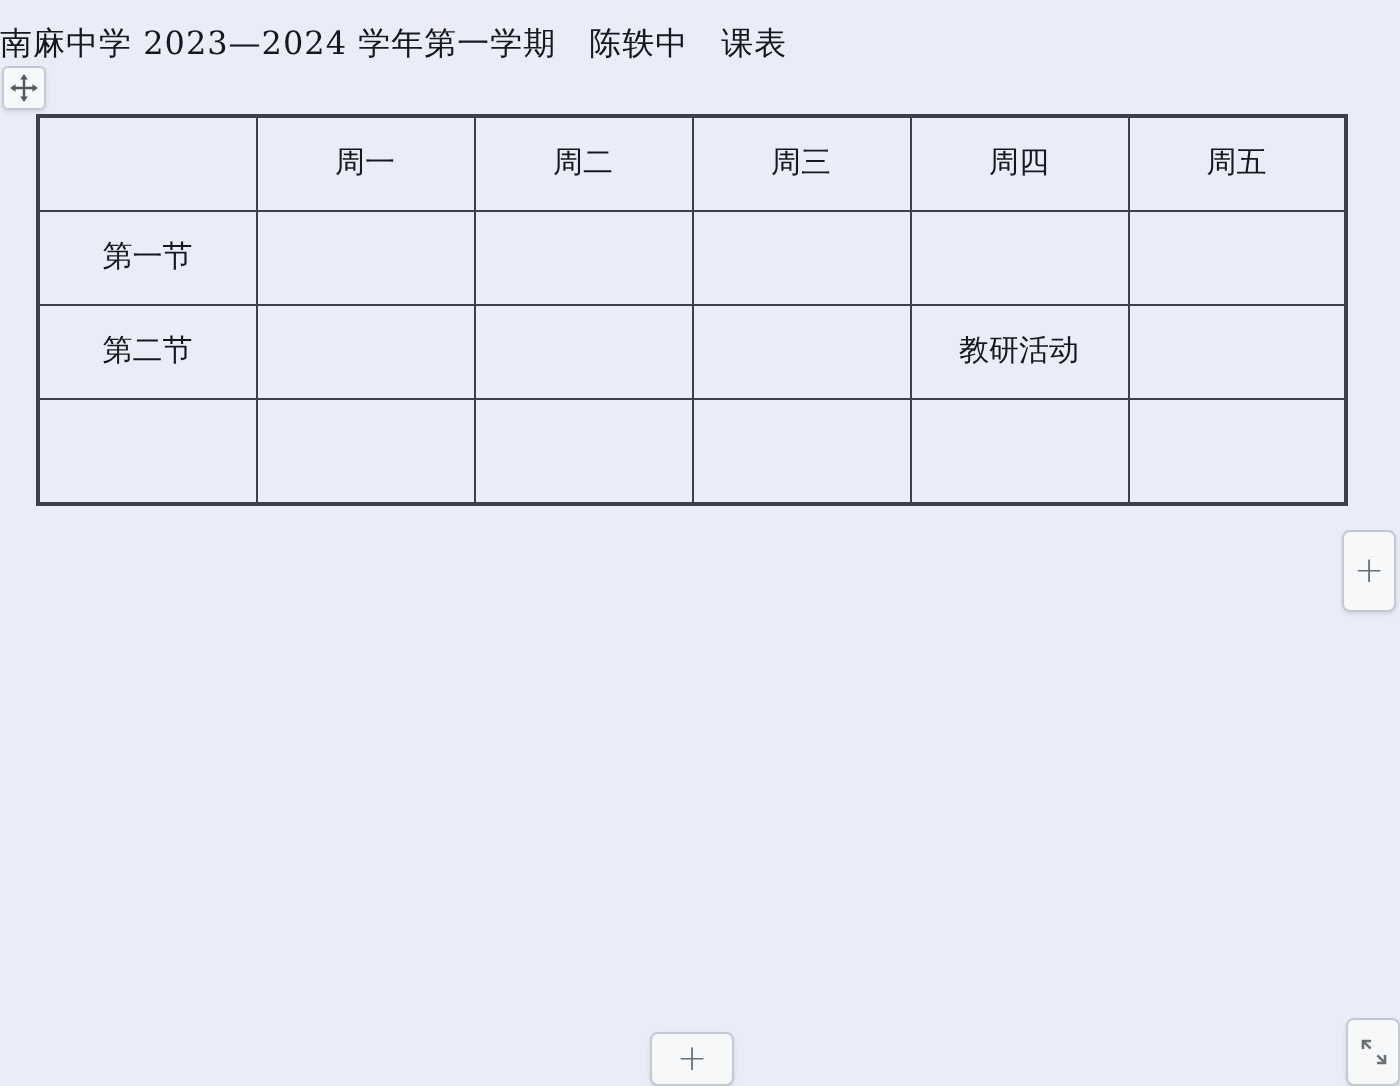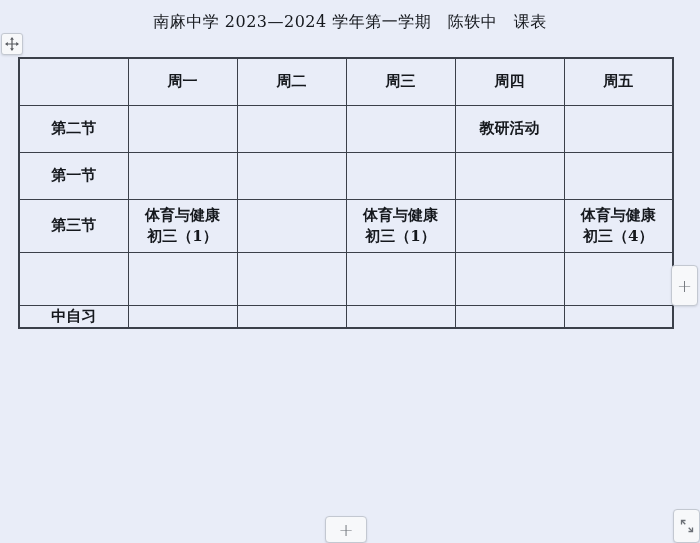--- a/index.html
+++ b/index.html
@@ -4,36 +4,36 @@
 <style>
   html,body{margin:0;padding:0;}
   body{
     width:700px;height:543px;overflow:hidden;position:relative;
     background:#e9edf8;
     font-family:"DejaVu Serif","Liberation Serif",serif;
     color:#15181d;
   }
   .doc-title{
     position:absolute;top:12px;left:0;width:700px;
-    text-align:center;font-size:16px;letter-spacing:.5px;
+    text-align:left;font-size:16px;letter-spacing:.5px;
     white-space:pre;
   }
   
   table.timetable{
     position:absolute;left:18px;top:57px;
     border-collapse:collapse;table-layout:fixed;
     border:2px solid #3b404a;
     font-size:15px;
   }
   table.timetable col{width:109px;}
   table.timetable th,
   table.timetable td{
     border:1px solid #3b404a;
     text-align:center;vertical-align:middle;
-    font-weight:bold;padding:0 2px;
+    font-weight:normal;padding:0 2px;
     white-space:pre-line;line-height:21px;
     overflow:hidden;
   }
   table.timetable thead tr{height:47px;}
   table.timetable tbody tr:nth-child(1),
   table.timetable tbody tr:nth-child(2),
   table.timetable tbody tr:nth-child(6),
   table.timetable tbody tr:nth-child(8){height:47px;}
   table.timetable tbody tr:nth-child(3),
   table.timetable tbody tr:nth-child(4),
@@ -83,56 +83,37 @@
         <th></th>
         <th>周一</th>
         <th>周二</th>
         <th>周三</th>
         <th>周四</th>
         <th>周五</th>
       </tr>
     </thead>
   <tbody>
       <tr>
+        <td>第一节</td>
+        <td></td>
+        <td></td>
+        <td></td>
+        <td></td>
+        <td></td>
+      </tr>
+      <tr>
         <td>第二节</td>
         <td></td>
         <td></td>
         <td></td>
         <td>教研活动</td>
         <td></td>
       </tr>
       <tr>
-        <td>第一节</td>
         <td></td>
-        <td></td>
-        <td></td>
-        <td></td>
-        <td></td>
-      </tr>
-      <tr>
-        <td>第三节</td>
-        <td>体育与健康
-初三（1）</td>
-        <td></td>
-        <td>体育与健康
-初三（1）</td>
-        <td></td>
-        <td>体育与健康
-初三（4）</td>
-      </tr>
-      <tr>
-        <td></td>
-        <td></td>
-        <td></td>
-        <td></td>
-        <td></td>
-        <td></td>
-      </tr>
-      <tr>
-        <td>中自习</td>
         <td></td>
         <td></td>
         <td></td>
         <td></td>
         <td></td>
       </tr>
     </tbody>
 </table>
 
 <div class="ctrl add-col">

